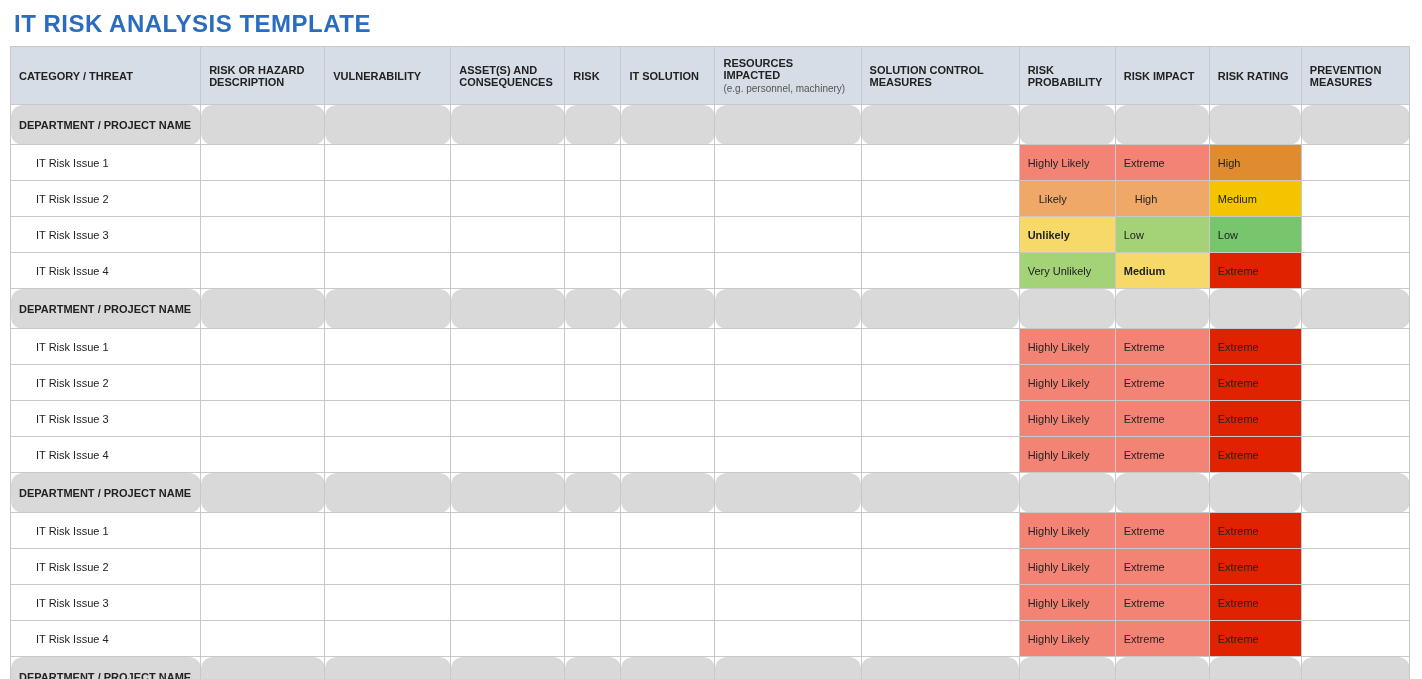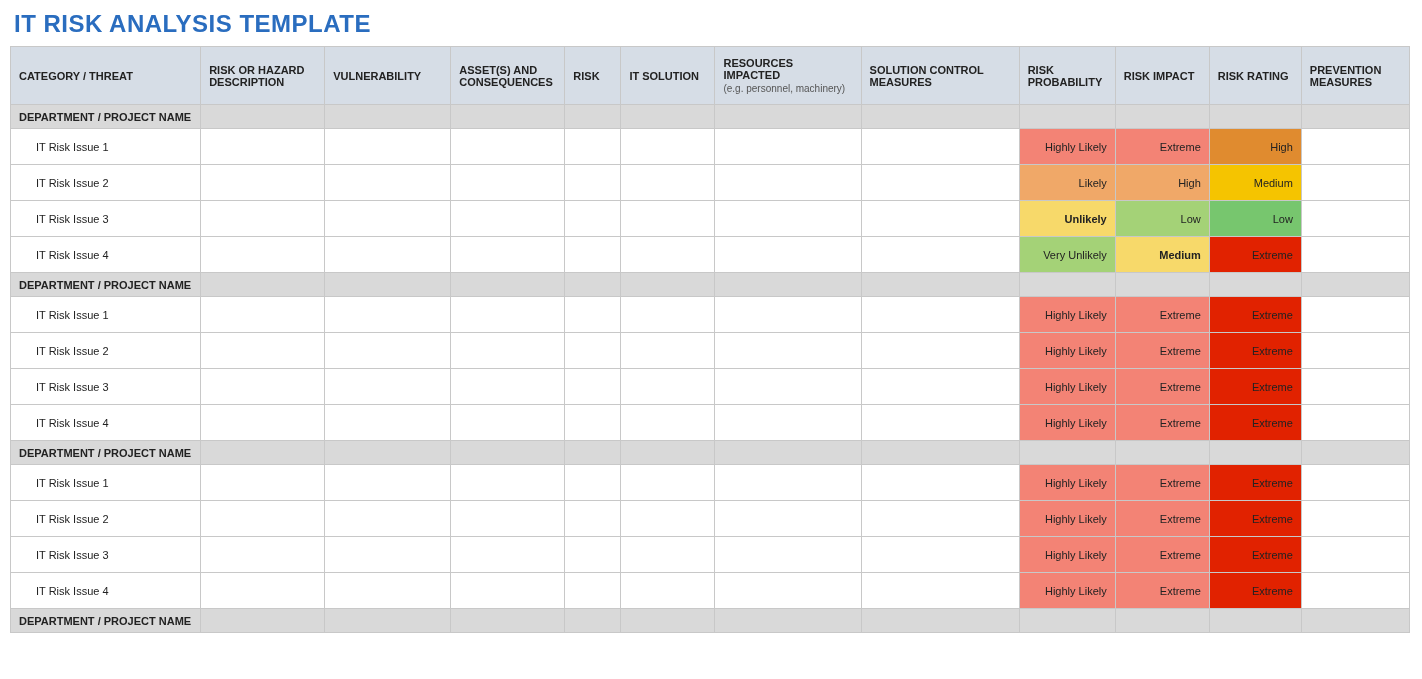--- a/index.html
+++ b/index.html
@@ -40,30 +40,31 @@
   thead th .sub {
     display: block;
     font-weight: normal;
     font-size: 10px;
     color: #555;
     margin-top: 2px;
   }
   tr.section td {
     background: #d9d9d9;
     font-weight: bold;
-    height: 24px;
+    height: 40px;
     padding: 4px 8px;
+    border-radius: 12px;
   }
   tr.data td {
     height: 36px;
   }
   tr.data td.first {
     padding-left: 25px;
   }
-  td.center { text-align: right; }
+  td.center { text-align: left; }
   
   .c-hl   { background: #f38375; } 
   .c-lk   { background: #f0a868; padding-left: 19px; } 
   .c-ul   { background: #f7d96a; font-weight: bold; } 
   .c-vul  { background: #a4d277; } 
   .c-green{ background: #77c66e; } 
   .c-high { background: #e08b2f; } 
   .c-med  { background: #f5c400; } 
   .c-ext  { background: #e12200; } 
   

